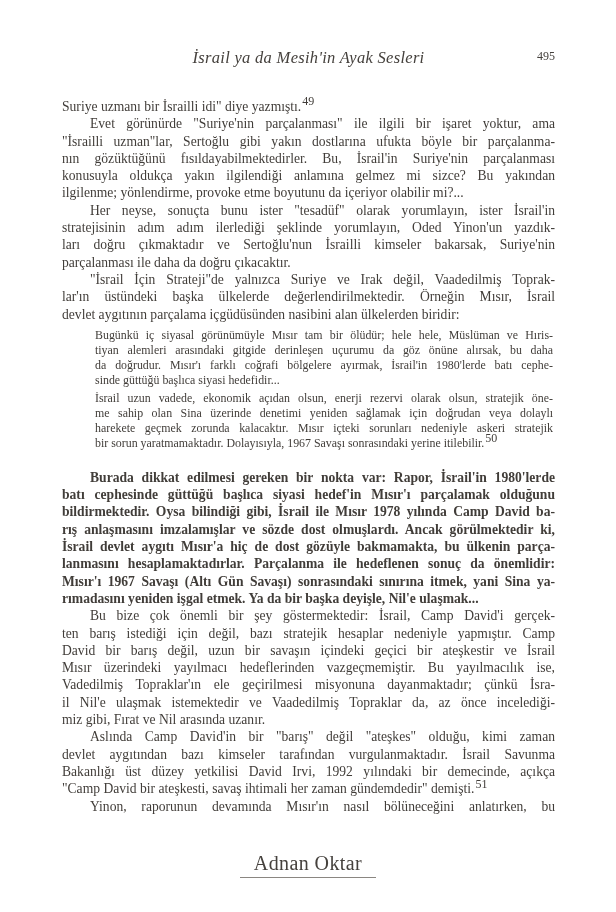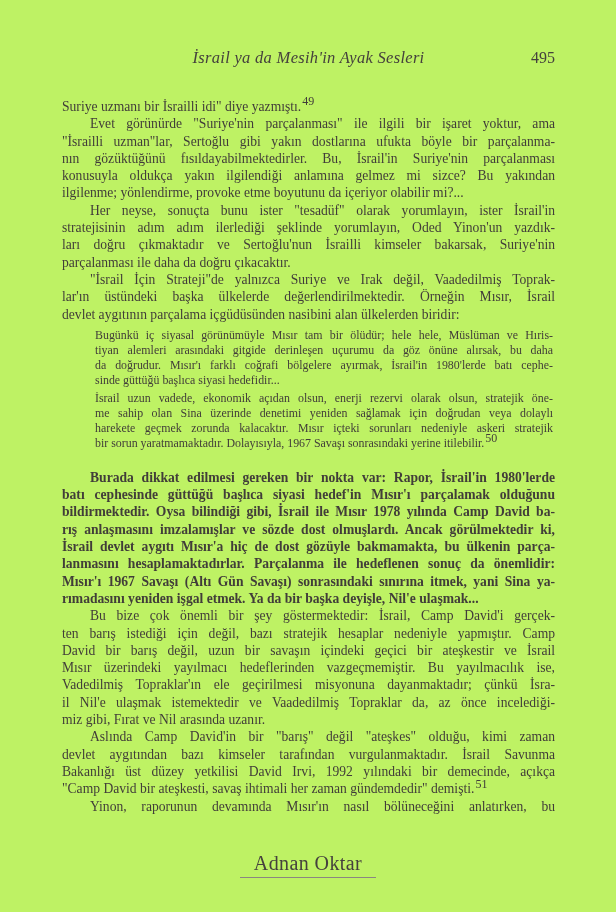--- a/index.html
+++ b/index.html
@@ -3,21 +3,21 @@
 <meta charset="utf-8">
 <style>
   html, body { margin: 0; padding: 0; }
   body { background: #e8e8e8; }
 
   .page {
     position: relative;
     width: 616px;
     height: 912px;
     margin: 0 auto;
-    background: #bef264;
+    background: #ffffff;
     color: #413d39;
     font-family: "Liberation Serif", "DejaVu Serif", serif;
     overflow: hidden;
   }
 
   .content {
     position: absolute;
     left: 62px;
     top: 48px;
     width: 493px;
@@ -34,21 +34,21 @@
     font-style: italic;
     font-size: 16.5px;
     letter-spacing: 0.3px;
     color: #45413d;
   }
   .page-number {
     position: absolute;
     right: 0;
     top: 1px;
     font-style: normal;
-    font-size: 16px;
+    font-size: 12px;
     color: #45413d;
   }
 
   
   .body-root { font-size: 13.6px; line-height: 17.3px; }
 
   .block { margin: 0; }
   .line {
     display: block;
     text-align: justify;

